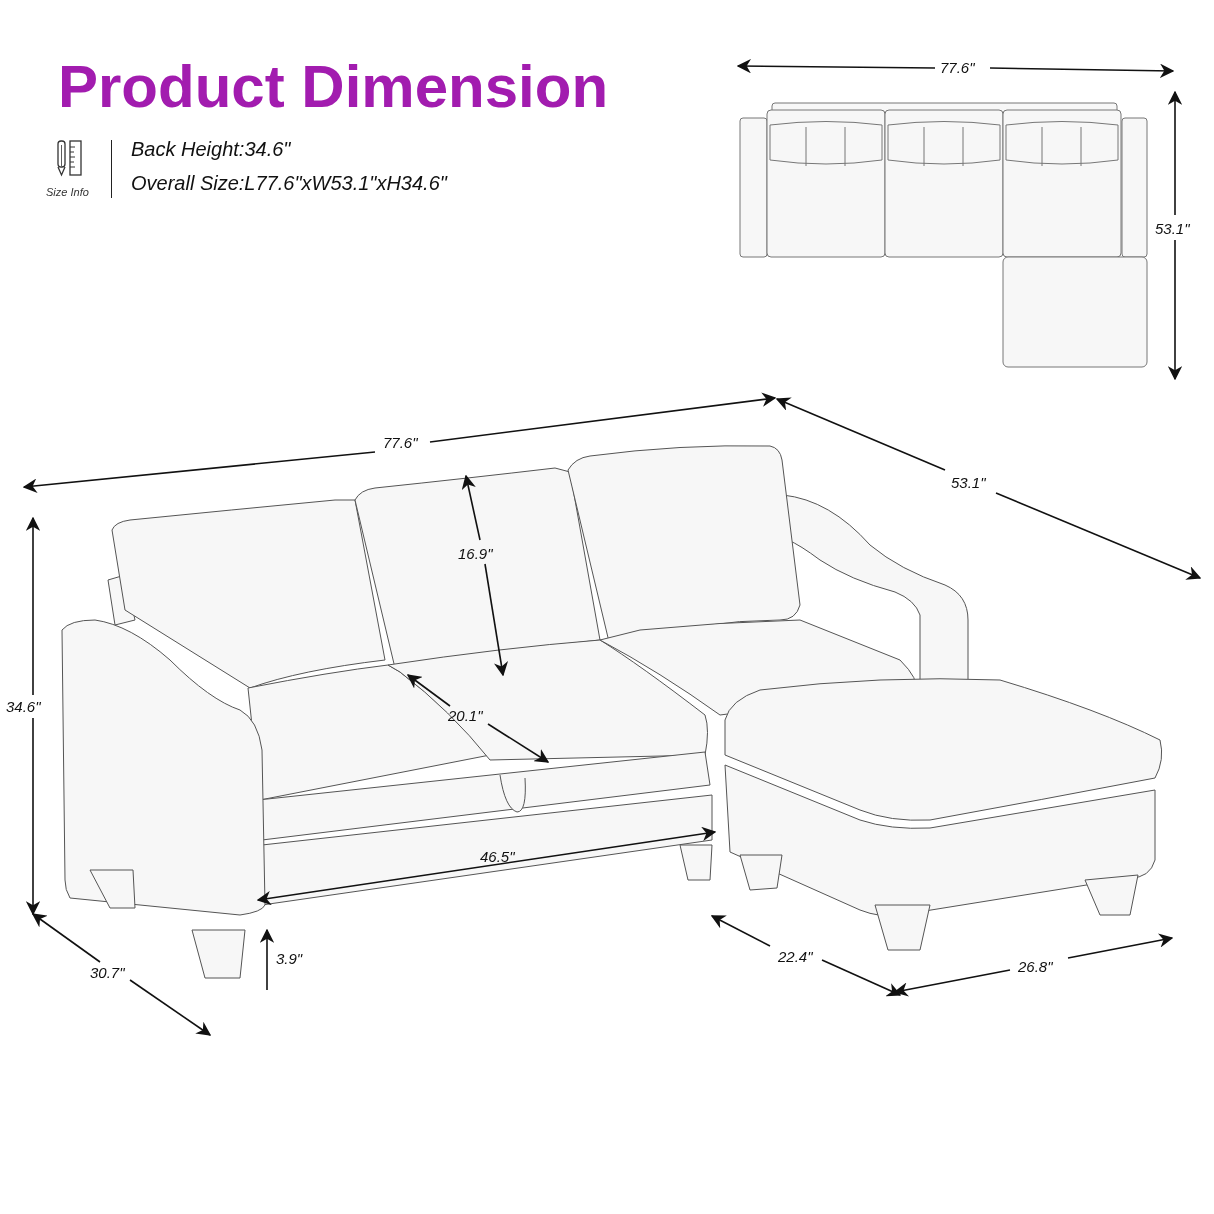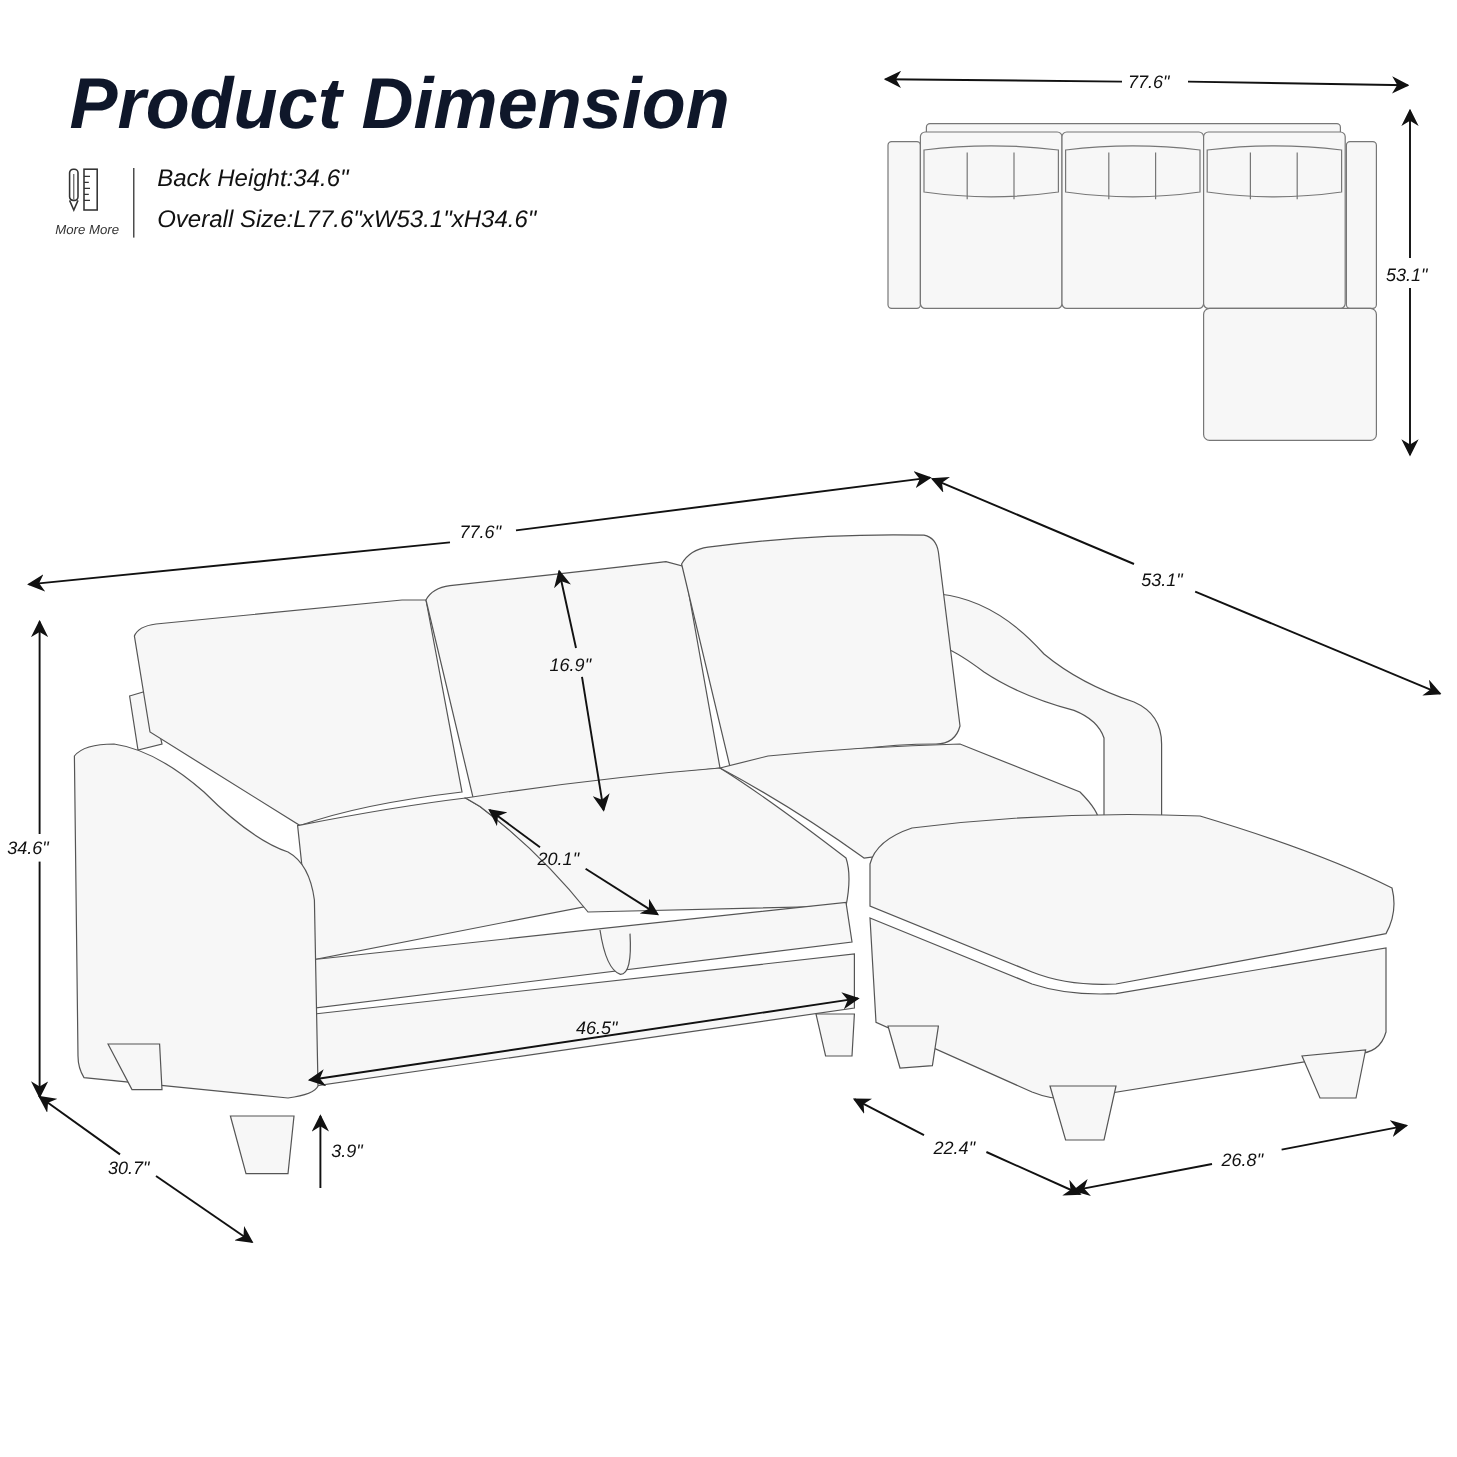--- a/index.html
+++ b/index.html
@@ -1,17 +1,17 @@
 <!DOCTYPE html>
 <html><head>
 <meta charset="utf-8">
 <style>
   html,body{margin:0;padding:0;background:#fff;}
   body{width:1214px;height:1214px;position:relative;overflow:hidden;font-family:"Liberation Sans",sans-serif;}
-  .title{position:absolute;left:58px;top:52px;font-size:60px;font-weight:bold;font-style:italic;color:#0f172a;letter-spacing:0px;}
+  .title{position:absolute;left:58px;top:52px;font-size:60px;font-weight:bold;color:#a21caf;letter-spacing:0px;}
   .info-icon{position:absolute;left:52px;top:138px;width:40px;height:50px;}
   .more-info{position:absolute;left:46px;top:186px;font-size:11px;font-style:italic;color:#333;}
   .vdiv{position:absolute;left:111px;top:140px;width:1px;height:58px;background:#222;}
   .spec{position:absolute;left:131px;font-size:20px;font-style:italic;color:#111;}
   .spec1{top:138px;}
   .spec2{top:172px;}
   svg.main{position:absolute;left:0;top:0;}
   .dim{font-family:"Liberation Sans",sans-serif;font-style:italic;font-size:15px;fill:#111;}
 </style>
 </head>
@@ -25,21 +25,21 @@
     <path d="M6 29 L9.5 37 L13 29" fill="none" stroke="#333" stroke-width="1.3"></path>
     <line x1="9.5" y1="7" x2="9.5" y2="28" stroke="#333" stroke-width="0.8"></line>
     <rect x="18" y="3" width="11" height="34" fill="none" stroke="#333" stroke-width="1.3"></rect>
     <line x1="18" y1="9" x2="23" y2="9" stroke="#333"></line>
     <line x1="18" y1="14" x2="22" y2="14" stroke="#333"></line>
     <line x1="18" y1="19" x2="23" y2="19" stroke="#333"></line>
     <line x1="18" y1="24" x2="22" y2="24" stroke="#333"></line>
     <line x1="18" y1="29" x2="23" y2="29" stroke="#333"></line>
   </svg>
 </div>
-<div class="more-info">More More</div>
+<div class="more-info">Size Info</div>
 <div class="vdiv"></div>
 <div class="spec spec1">Back Height:34.6"</div>
 <div class="spec spec2">Overall Size:L77.6"xW53.1"xH34.6"</div>
 
 <svg class="main" width="1214" height="1214" viewBox="0 0 1214 1214">
   <defs>
     <marker id="ah" viewBox="0 0 10 10" refX="9" refY="5" markerWidth="9" markerHeight="9" orient="auto-start-reverse">
       <path d="M0 0 L10 5 L0 10 L3 5 Z" fill="#111"></path>
     </marker>
   </defs>

